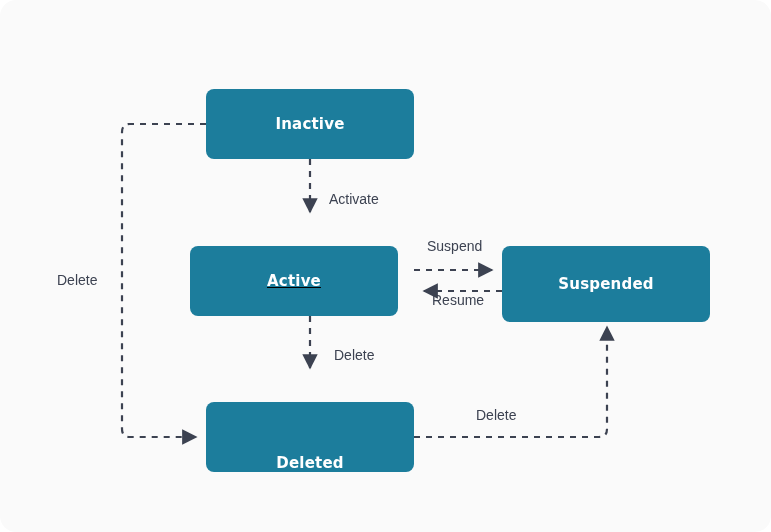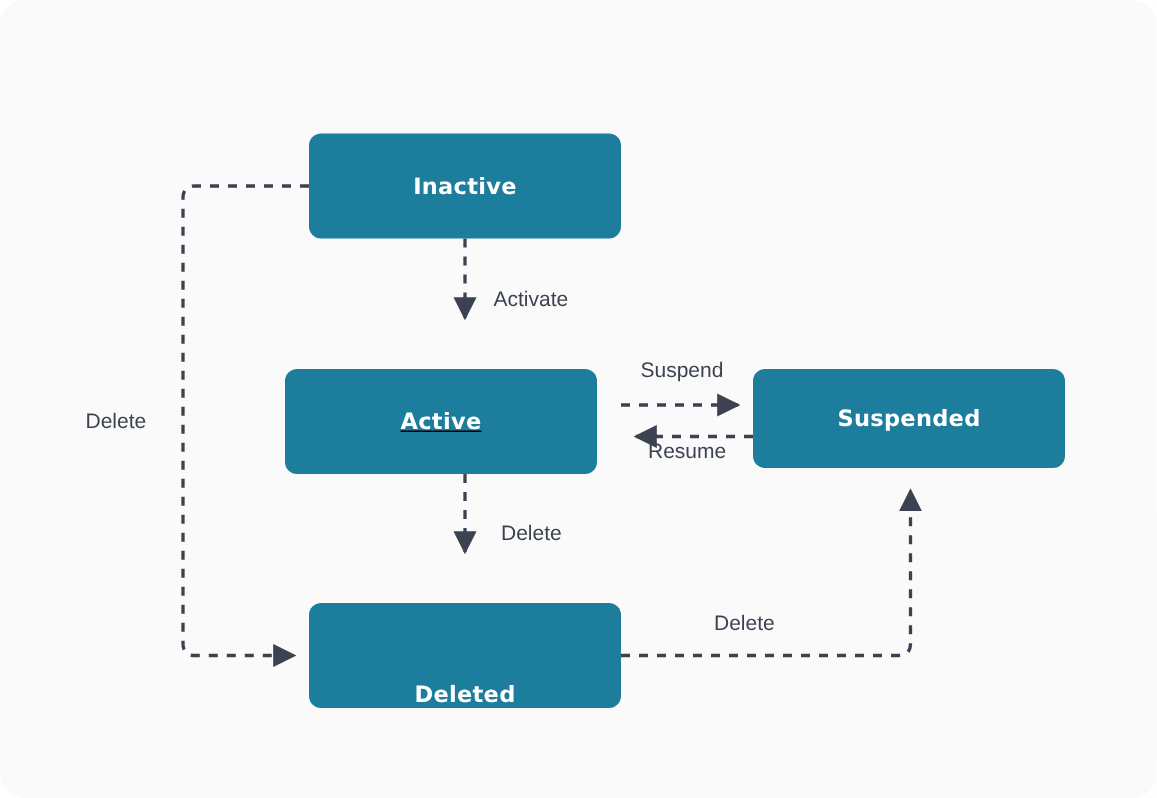--- a/index.html
+++ b/index.html
@@ -77,21 +77,21 @@
   </svg>
 
   <div class="state-node" style="left:206px; top:89px; width:208px; height:70px;">
     <span class="state-node-label">Inactive</span>
   </div>
 
   <div class="state-node" style="left:190px; top:246px; width:208px; height:70px;text-decoration:underline;">
     <span class="state-node-label">Active</span>
   </div>
 
-  <div class="state-node" style="left:502px; top:246px; width:208px; height:66px;">
+  <div class="state-node" style="left:502px; top:246px; width:208px; height:76px;">
     <span class="state-node-label">Suspended</span>
   </div>
 
   <div class="state-node" style="left:206px; top:402px; width:208px; height:70px;align-items:flex-end;">
     <span class="state-node-label">Deleted</span>
   </div>
 
   <span class="edge-label" style="left:329px; top:191px;">Activate</span>
 
   <span class="edge-label" style="left:427px; top:238px;">Suspend</span>

